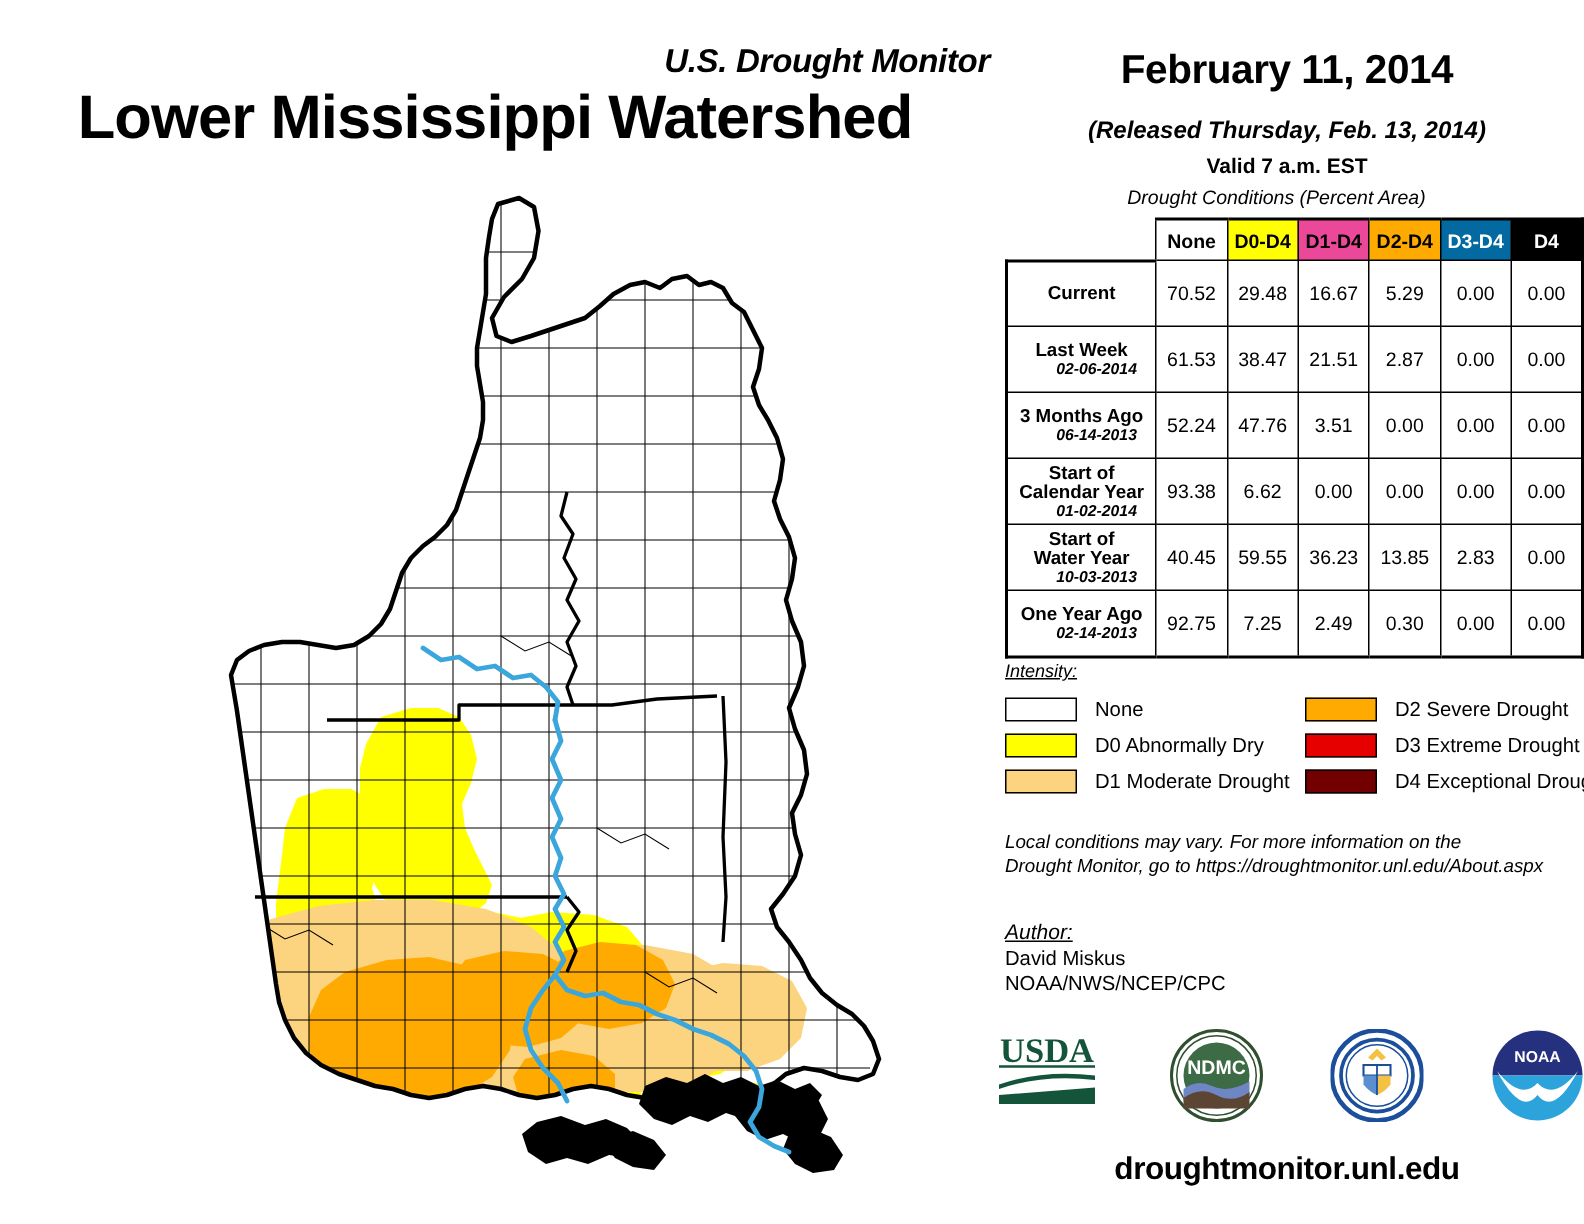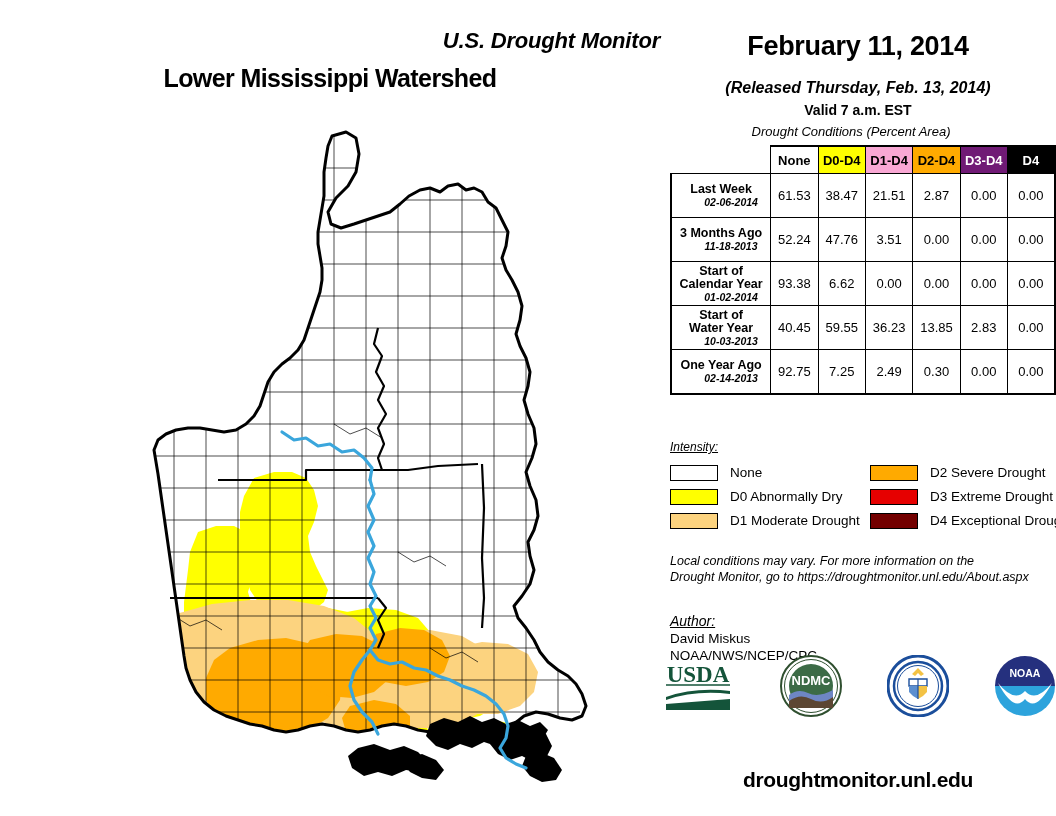--- a/index.html
+++ b/index.html
@@ -30,21 +30,21 @@
   }
   #title-small {
     font-size: 22px;
     font-weight: bold;
     font-style: italic;
     letter-spacing: -0.2px;
     line-height: 26px;
     text-align: right;
   }
   #title-large {
-    font-size: 25px;
+    font-size: 41px;
     font-weight: bold;
     line-height: 44px;
     letter-spacing: -0.6px;
     margin-top: 2px;
   }
 
   #map-wrap {
     position: absolute;
     left: 78px; top: 128px;
     width: 520px; height: 660px;
@@ -197,25 +197,25 @@
     line-height: 18px;
   }
   .author-line {
     font-size: 13.5px;
     line-height: 17px;
   }
 
   
   #logos {
     position: absolute;
-    left: 0; top: 648px;
+    left: 0; top: 686px;
     width: 396px;
     height: 76px;
     display: flex;
-    align-items: center;
+    align-items: flex-start;
     justify-content: space-around;
     gap: 44px;
   }
   .logo { flex: 0 0 auto; }
   #site-url {
     position: absolute;
     left: 0; top: 768px;
     width: 396px;
     text-align: center;
     font-size: 21px;
@@ -434,46 +434,57 @@
   </div>
 
   <div id="table-title">Drought Conditions (Percent Area)</div>
 
   <table id="cond-table">
     <thead>
       <tr>
         <th class="corner"></th>
         <th class="outer-top" style="background:#FFFFFF;color:#000000">None</th>
         <th class="outer-top" style="background:#FFFF00;color:#000000">D0-D4</th>
-        <th class="outer-top" style="background:#f9a8d4;color:#000000">D1-D4</th>
+        <th class="outer-top" style="background:#ec4899;color:#000000">D1-D4</th>
         <th class="outer-top" style="background:#FFAA00;color:#000000">D2-D4</th>
-        <th class="outer-top" style="background:#701a75;color:#FFFFFF">D3-D4</th>
+        <th class="outer-top" style="background:#0369a1;color:#FFFFFF">D3-D4</th>
         <th class="outer-top outer-right" style="background:#000000;color:#FFFFFF">D4</th>
       </tr>
     </thead>
     <tbody>
 
+      <tr>
+        <th class="rowhead outer-left outer-top">
+          <span>Current</span>
+        </th>
+        <td>70.52</td>
+        <td>29.48</td>
+        <td>16.67</td>
+        <td>5.29</td>
+        <td>0.00</td>
+        <td class="outer-right">0.00</td>
+      </tr>
 
       <tr>
         <th class="rowhead outer-left">
           <span>Last Week</span>
           <span class="sub">02-06-2014</span>
         </th>
         <td>61.53</td>
         <td>38.47</td>
         <td>21.51</td>
         <td>2.87</td>
         <td>0.00</td>
         <td class="outer-right">0.00</td>
       </tr>
 
       <tr>
         <th class="rowhead outer-left">
           <span>3 Months Ago</span>
-          <span class="sub">11-18-2013</span>
+          <span class="sub">06-14-2013</span>
         </th>
         <td>52.24</td>
         <td>47.76</td>
         <td>3.51</td>
         <td>0.00</td>
         <td>0.00</td>
         <td class="outer-right">0.00</td>
       </tr>
 
       <tr class="tall">

